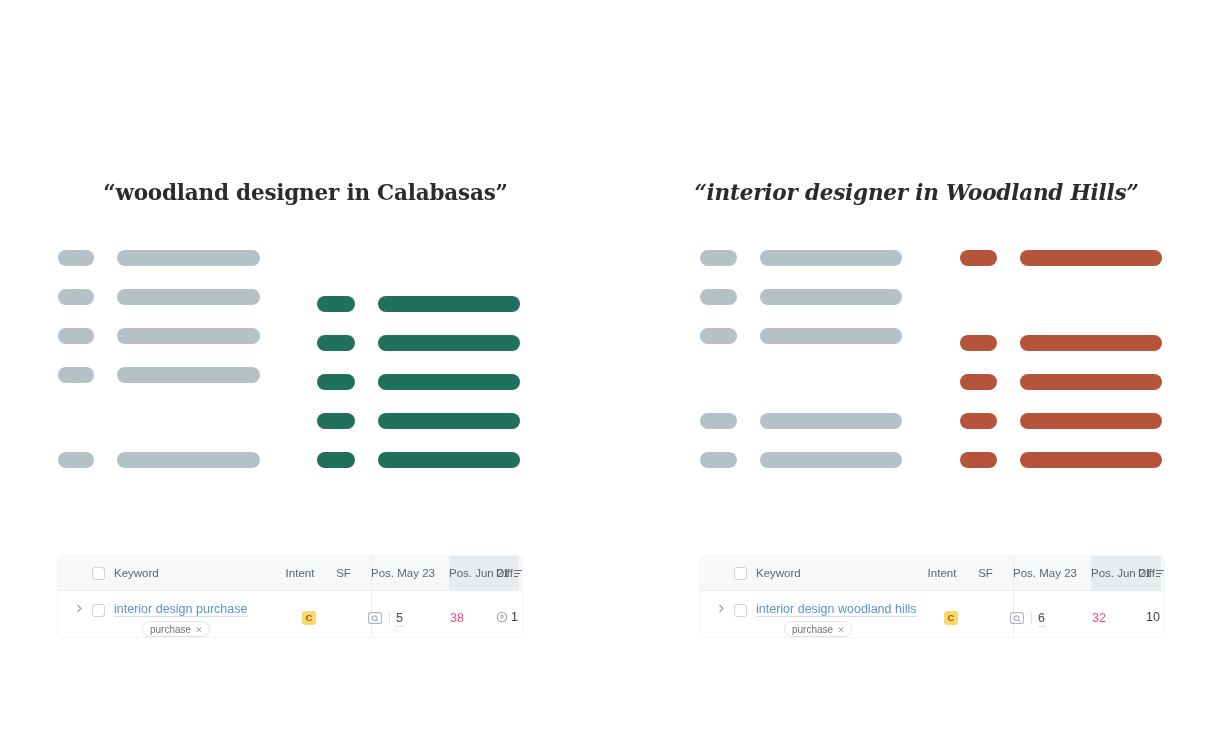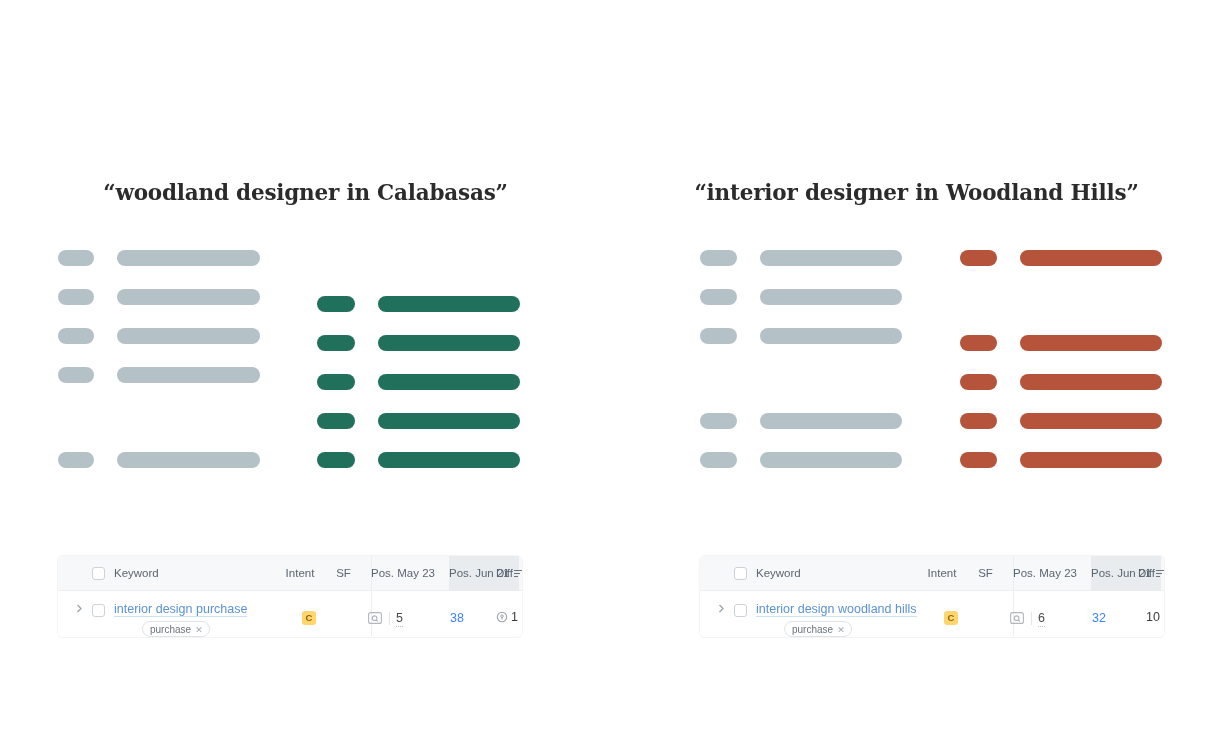--- a/index.html
+++ b/index.html
@@ -13,21 +13,21 @@
   .stage {
     position: relative;
     width: 1222px;
     height: 729px;
     background: #ffffff;
   }
 
   
   .panel { position: absolute; top: 0; height: 729px; }
   #panel-left  { left: 0px;   width: 611px; }
-  #panel-right { left: 611px; width: 611px; }
+  #panel-right { left: 611px; width: 611px; font-style: italic; }
 
   .panel-title {
     position: absolute;
     top: 180px;
     width: 100%;
     text-align: center;
     font-family: "DejaVu Serif", "Liberation Serif", serif;
     font-weight: 700;
     font-size: 21.5px;
     letter-spacing: -0.2px;
@@ -151,21 +151,21 @@
   .sf-cell { position: absolute; left: 310px; top: 20px; width: 48px; height: 16px; }
   .sf-icon { position: absolute; left: 0; top: 1px; width: 14px; height: 12px; }
   .sf-sep  { position: absolute; left: 21px; top: 1px; width: 1px; height: 13px; background: #e3e6e9; }
   .sf-num  {
     position: absolute; left: 28px; top: 0;
     font-size: 12.5px; color: #4a4a4a;
     border-bottom: 1px dotted #bbc2c8;
     line-height: 15px;
   }
 
-  .may-val { position: absolute; left: 330px; top: 20px; width: 76px; text-align: right; font-size: 12.5px; color: #3b82f6; }
+  .may-val { position: absolute; left: 330px; top: 20px; width: 76px; text-align: right; font-size: 12.5px; color: #ec4899; }
   .jun-cell { position: absolute; left: 398px; top: 19px; width: 62px; text-align: right; font-size: 12.5px; color: #3d3d3d; }
   .jun-cell .pin { display: inline-block; vertical-align: -2px; margin-right: 3px; }
   .diff-val { position: absolute; left: 400px; top: 20px; width: 55px; text-align: right; font-size: 12px; color: #14532d; font-weight: 400; margin-top: 32px; }
   .diff-val .arrow { font-size: 11px; }
 
   .sort-icon { display: inline-block; vertical-align: -1px; margin-left: 3px; }
 </style>
 </head>
 <body>
 

